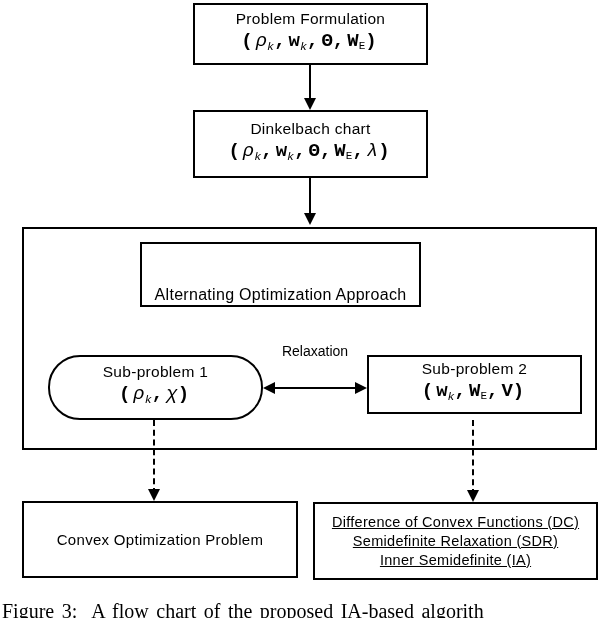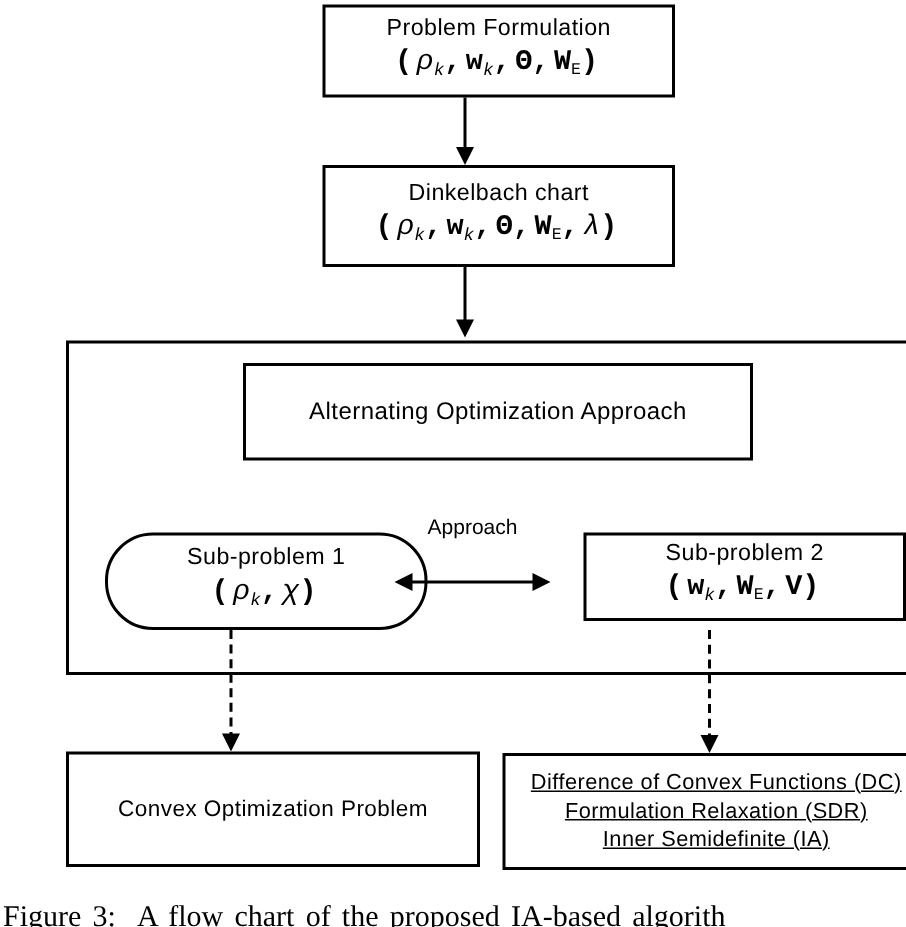--- a/index.html
+++ b/index.html
@@ -21,21 +21,20 @@
   .box {
     position: absolute;
     border: 2px solid #000000;
     background: #ffffff;
     display: flex;
     flex-direction: column;
     align-items: center;
     justify-content: center;
     text-align: center;
     box-sizing: border-box;
-    margin-left: 22px;
   }
   .box .title {
     font-size: 15.5px;
     line-height: 20px;
     letter-spacing: 0.3px;
   }
   .math {
     font-family: Liberation Mono, monospace;
     font-size: 19px;
     line-height: 24px;
@@ -119,52 +118,52 @@
   <div class="box" style="left:193px; top:110px; width:235px; height:68px;">
     <div class="title">Dinkelbach chart</div>
     <div class="math"><span class="m-c">(</span><span class="m-i">ρ</span><span class="m-si">k</span><span class="m-c">,</span><span class="m-b">w</span><span class="m-si">k</span><span class="m-c">,</span><span class="m-b">Θ</span><span class="m-c">,</span><span class="m-b">W</span><span class="m-s">E</span><span class="m-c">,</span><span class="m-i">λ</span><span class="m-c">)</span></div>
   </div>
 
   <div class="vline" style="left:309px; top:178px; height:37px;"></div>
   <div class="head-down" style="left:304px; top:213px;"></div>
 
   <div class="box" style="left:22px; top:227px; width:575px; height:223px; justify-content:flex-start;"></div>
 
-  <div class="box" style="left:140px; top:242px; width:340px; height:65px;">
+  <div class="box" style="left:140px; top:242px; width:281px; height:65px;justify-content:flex-end;">
     <div class="title" style="font-size:16px;">Alternating Optimization Approach</div>
   </div>
 
   <div class="box" style="left:48px; top:355px; width:215px; height:65px;border-radius:32px;">
     <div class="title">Sub-problem 1</div>
     <div class="math"><span class="m-c">(</span><span class="m-i">ρ</span><span class="m-si">k</span><span class="m-c">,</span><span class="m-i">χ</span><span class="m-c">)</span></div>
   </div>
 
   <div class="box" style="left:367px; top:355px; width:215px; height:59px;">
     <div class="title">Sub-problem 2</div>
     <div class="math"><span class="m-c">(</span><span class="m-b">w</span><span class="m-si">k</span><span class="m-c">,</span><span class="m-b">W</span><span class="m-s">E</span><span class="m-c">,</span><span class="m-b">V</span><span class="m-c">)</span></div>
   </div>
 
-  <div class="iter-label">Approach</div>
+  <div class="iter-label">Relaxation</div>
   <div class="hline" style="left:273px; top:387px; width:84px;"></div>
   <div class="head-left" style="left:263px; top:382px;"></div>
   <div class="head-right" style="left:355px; top:382px;"></div>
 
   <div class="vdash" style="left:153px; top:420px; height:74px;"></div>
   <div class="head-down" style="left:148px; top:489px;"></div>
 
   <div class="vdash" style="left:472px; top:420px; height:75px;"></div>
   <div class="head-down" style="left:467px; top:490px;"></div>
 
   <div class="box" style="left:22px; top:501px; width:276px; height:77px;">
     <div class="title" style="font-size:15px;">Convex Optimization Problem</div>
   </div>
 
   <div class="box" style="left:313px; top:502px; width:285px; height:78px;text-decoration:underline;">
     <div class="title" style="font-size:14.5px; line-height:19px;">Difference of Convex Functions (DC)</div>
-    <div class="title" style="font-size:14.5px; line-height:19px;">Formulation Relaxation (SDR)</div>
+    <div class="title" style="font-size:14.5px; line-height:19px;">Semidefinite Relaxation (SDR)</div>
     <div class="title" style="font-size:14.5px; line-height:19px;">Inner Semidefinite (IA)</div>
   </div>
 
   <div id="caption">
     <span class="figno">Figure 3:</span><span>A flow chart of the proposed IA-based algorith</span>
   </div>
 
 </div>
 
 </body></html>

